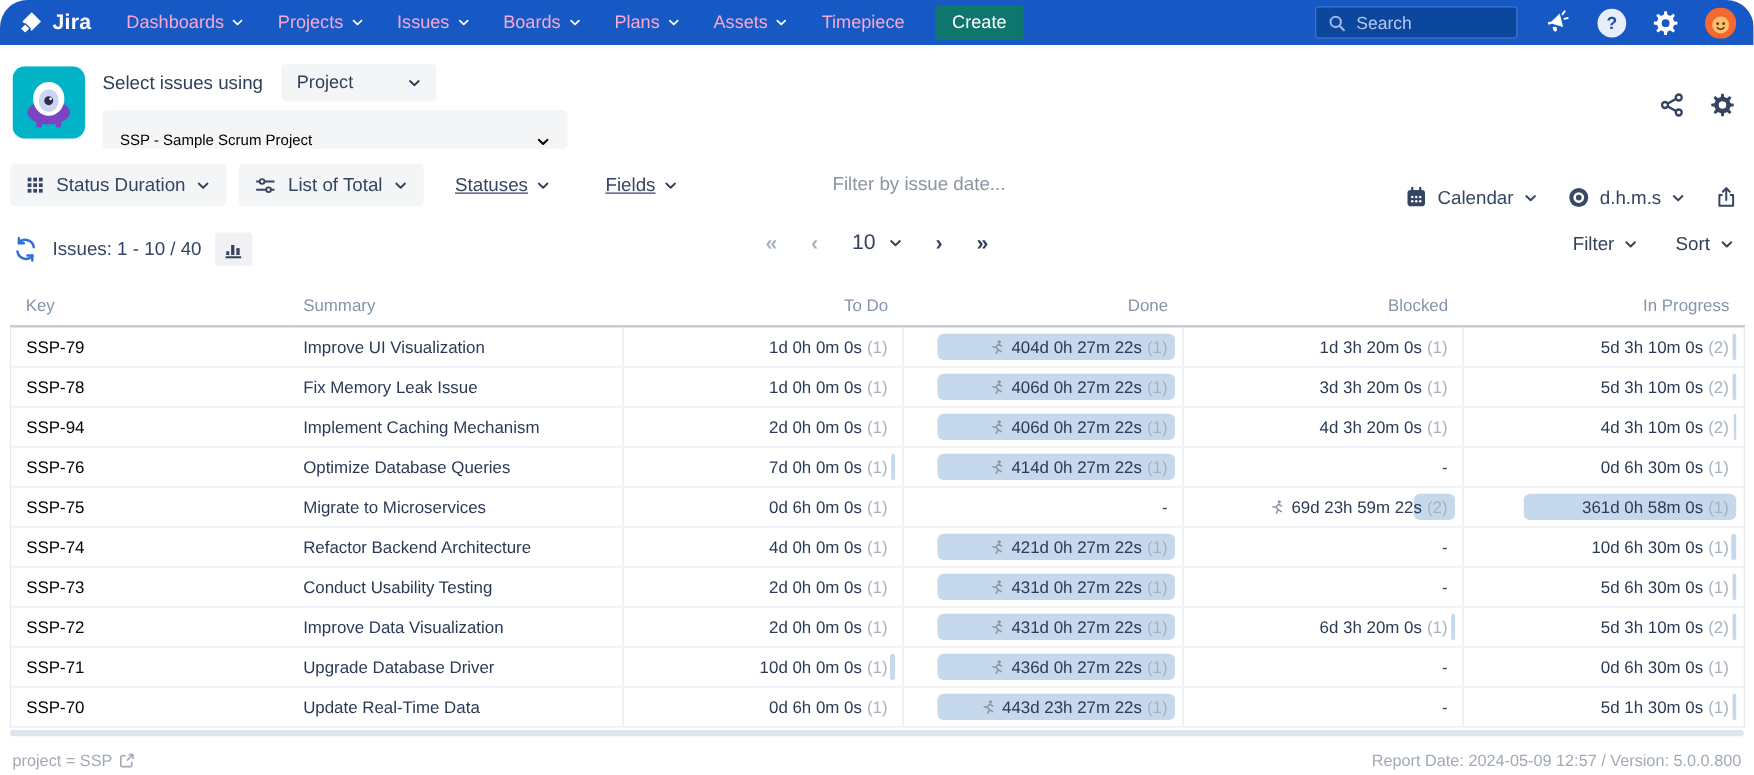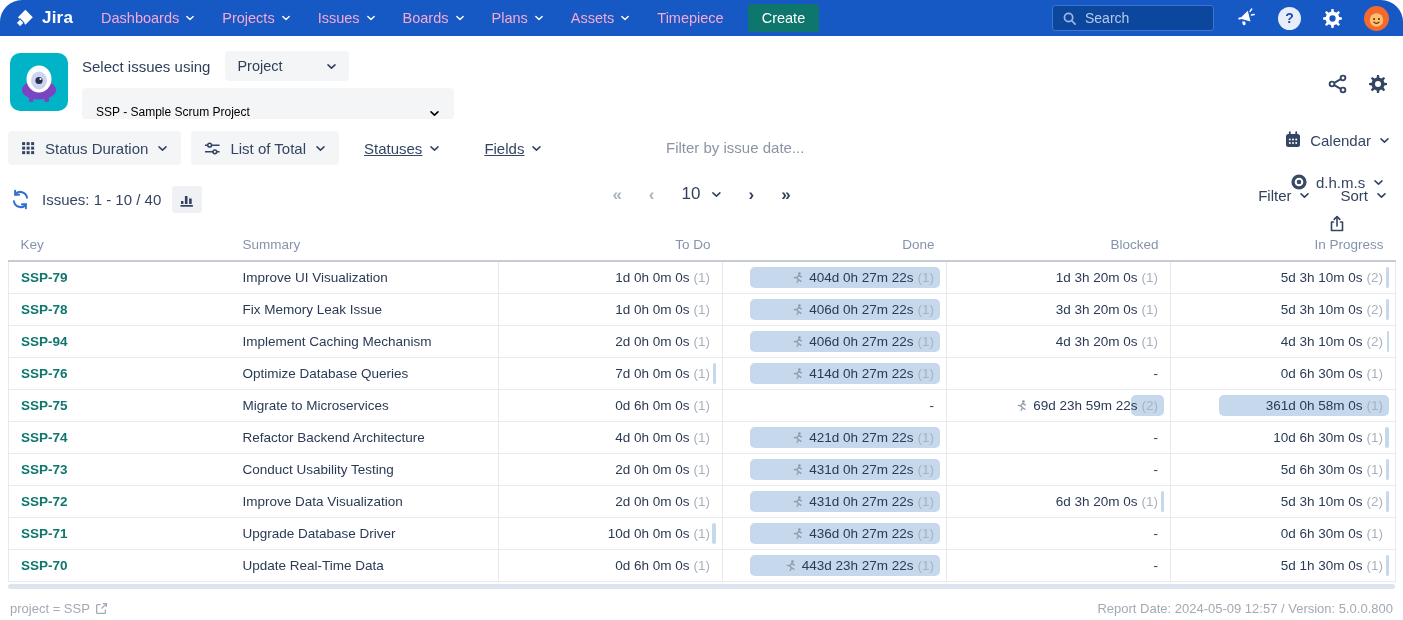--- a/index.html
+++ b/index.html
@@ -27,42 +27,42 @@
   .mode-select { background:#f4f5f7; border-radius:4px; height:30px; display:flex; align-items:center; justify-content:space-between; width:124px; padding:0 12px; font-size:14.5px; color:#2f3f58; cursor:pointer; }
   .proj-select { position:absolute; left:82px; top:52px; width:372px; height:31px; background:#f4f5f7; border-radius:4px; display:flex; align-items:flex-end; justify-content:space-between; padding:0 14px; font-size:12px; color:#000000; cursor:pointer; }
   .hdr-icons { position:absolute; right:15px; top:38px; display:flex; gap:20px; color:#344563; }
 
   
   .toolbar { position:relative; height:40px; }
   .tb-left { position:absolute; left:8px; top:3px; display:flex; align-items:center; gap:10px; }
   .btn-gray { background:#f4f5f7; border-radius:4px; height:34px; display:flex; align-items:center; gap:9px; padding:0 13px; font-size:15px; color:#344563; cursor:pointer; white-space:nowrap; }
   .btn-plain { height:34px; display:flex; align-items:center; gap:7px; padding:0 9px; font-size:15px; color:#344563; cursor:pointer; white-space:nowrap;text-decoration:underline; }
   .date-filter { position:absolute; left:666px; top:11px; font-size:15px; color:#8b94a3; cursor:text; }
-  .tb-right { position:absolute; right:13px; top:3px; height:34px; display:flex; align-items:center; gap:24px; color:#344563; font-size:15px;flex-direction:column; }
+  .tb-right { position:absolute; right:13px; top:13px; height:34px; display:flex; align-items:center; gap:24px; color:#344563; font-size:15px; }
   .tb-group { display:flex; align-items:center; gap:8px; cursor:pointer; }
 
   
   .pager-row { position:relative; height:40px; margin-top:12px; }
   .pg-left { position:absolute; left:10px; top:6px; display:flex; align-items:center; gap:11px; }
   .issues-label { font-size:15px; color:#344563; }
   .chart-btn { width:30px; height:27px; background:#f0f1f4; border-radius:3px; display:flex; align-items:center; justify-content:center; cursor:pointer; }
   .pg-center { position:absolute; left:50%; top:4px; transform:translateX(-50%); display:flex; align-items:center; gap:27px; }
   .pg-glyph { font-size:17px; font-weight:700; cursor:pointer; line-height:1; }
   .pg-dis { color:#a9b3bf; }
   .pg-en { color:#33415c; }
   .page-size { display:flex; align-items:center; gap:10px; font-size:17px; color:#33415c; cursor:pointer; }
   .pg-right { position:absolute; right:16px; top:7px; display:flex; gap:30px; font-size:15px; color:#33415c; }
 
   
   table.report { margin:8px 8px 0; border-collapse:collapse; table-layout:fixed; width:1387px; }
   th { font-weight:400; font-size:13.5px; color:#8594ab; padding:0 12px; height:33px; border-bottom:2px solid #c6ccd6; white-space:nowrap; }
   th.al { text-align:left; } th.ar { text-align:right; }
   td { height:32px; font-size:13.5px; color:#2b3a55; padding:0 12px; border-bottom:1px solid #e8eaef; white-space:nowrap; overflow:hidden; }
   td.td-key { border-left:1px solid #e8eaef; }
-  td.td-key a { color:#0f766e; font-weight:700; text-decoration:none; cursor:pointer; }
+  td.td-key a { color:#000000; font-weight:400; text-decoration:none; cursor:pointer; }
   td.td-dur { border-left:1px solid #e8eaef; text-align:right; position:relative; }
   td.td-dur:last-child { border-right:1px solid #e8eaef; }
   .bar { position:absolute; right:6px; top:5px; bottom:5px; background:#c5d8ec; border-radius:5px; }
   .val { position:relative; display:flex; justify-content:flex-end; align-items:center; gap:4px; }
   .count { color:#a9b2c0; }
   .runner { flex:0 0 auto; margin-right:1px; }
 
   .hscroll { margin:2px 8px 0; height:5px; background:#dde4ee; border-radius:3px; width:1387px; cursor:pointer; }
 
   

